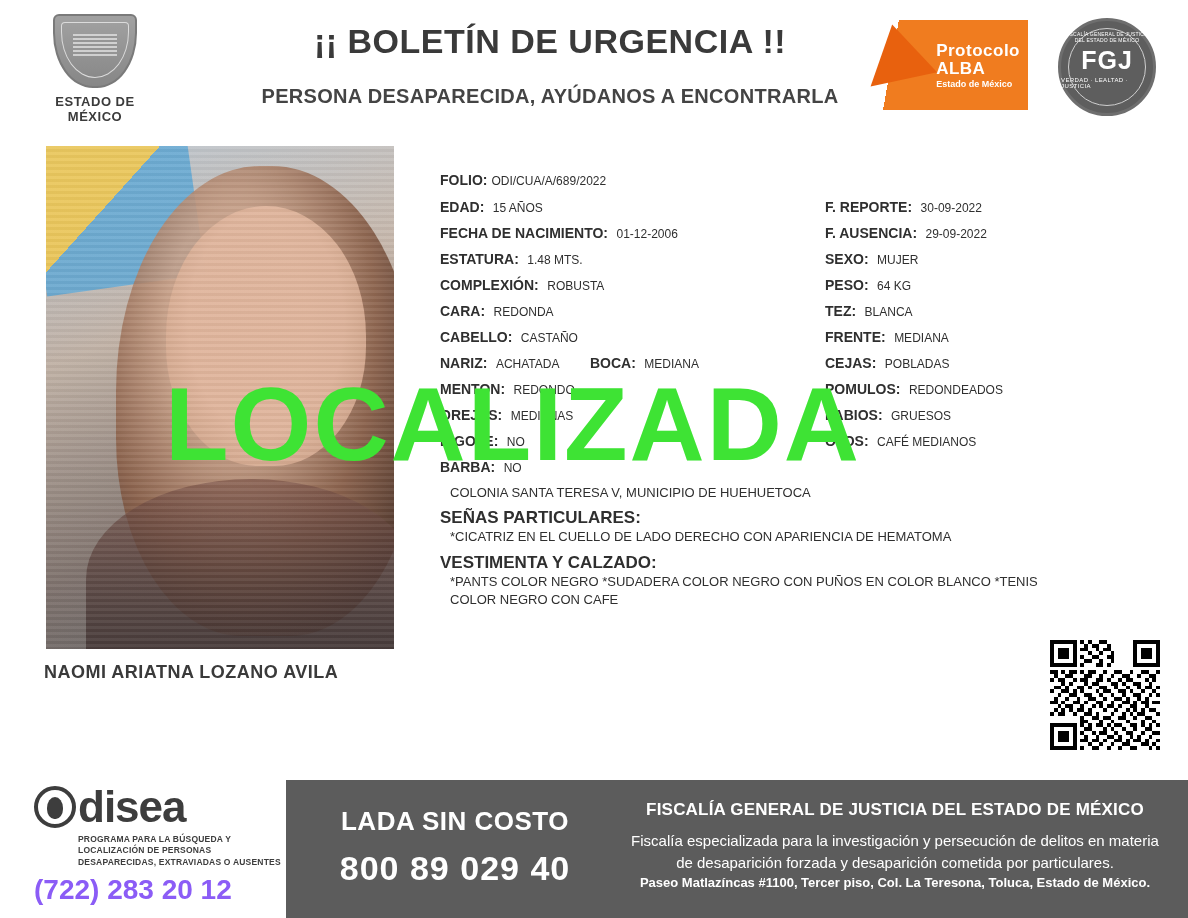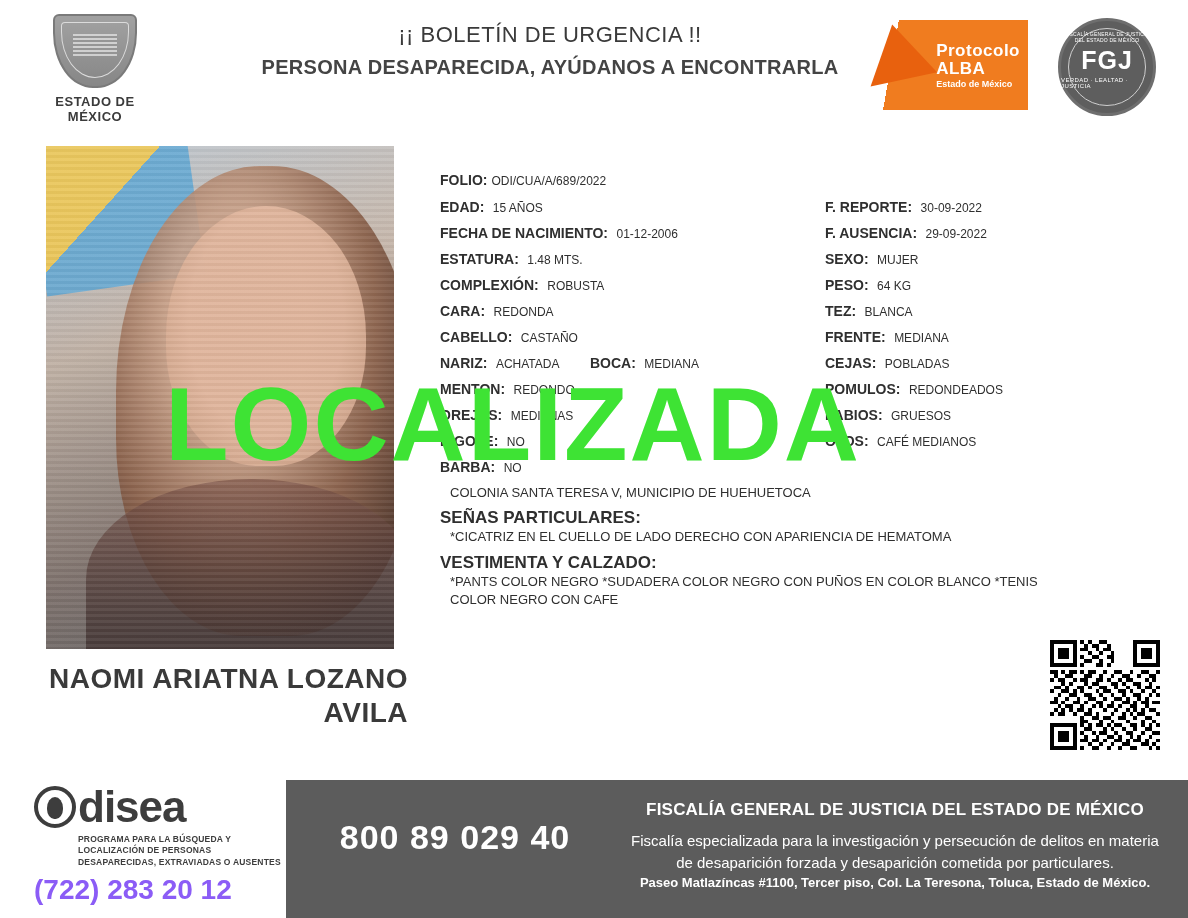--- a/index.html
+++ b/index.html
@@ -50,23 +50,23 @@
     margin-top: 6px;
     font-size: 13px; font-weight: bold; letter-spacing: .5px;
     color: #3b3b3b;
   }
   .title-wrap {
     position: absolute;
     left: 190px; top: 22px; width: 720px;
     text-align: center;
   }
   .title-main {
-    font-size: 22px; font-weight: normal; letter-spacing: .5px;
+    font-size: 34px; font-weight: bold; letter-spacing: .5px;
     color: #3a3a3a;
-    margin: 0 0 8px 0;
+    margin: 0 0 24px 0;
     font-family: "Liberation Sans", sans-serif;
   }
   .title-sub {
     font-size: 20px; font-weight: bold; letter-spacing: .3px;
     color: #444;
   }
   .protocolo {
     position: absolute; right: 160px; top: 20px;
     width: 170px; height: 90px;
   }
@@ -141,24 +141,24 @@
     background: linear-gradient(180deg, rgba(120,80,70,.6), rgba(60,50,50,.9));
     border-radius: 50% 50% 0 0;
   }
   .photo .ph-scan {
     position:absolute; inset:0;
     background: repeating-linear-gradient(180deg, rgba(255,255,255,.06) 0 3px, rgba(0,0,0,.03) 3px 6px);
   }
 
   .person-name {
     position: absolute;
-    left: 36px; top: 662px;
+    left: 44px; top: 662px;
     width: 372px;
-    text-align: right;
-    font-size: 28px; font-weight: bold;
+    text-align: left;
+    font-size: 18px; font-weight: bold;
     letter-spacing: .5px;
     color: #3a3a3a;
     line-height: 1.2;
   }
 
   
   .details { position: absolute; left: 440px; top: 140px; width: 700px; }
   .row { display: flex; align-items: baseline; margin-bottom: 8px; }
   .col-left { width: 385px; }
   .col-right { width: 300px; }
@@ -645,20 +645,21 @@
     <div class="disea-logo">
       <span class="disea-mark"></span>
       <span>disea</span>
     </div>
     <div class="disea-sub">PROGRAMA PARA LA BÚSQUEDA Y LOCALIZACIÓN DE PERSONAS DESAPARECIDAS, EXTRAVIADAS O AUSENTES</div>
     <div class="disea-phone">(722) 283 20 12</div>
   </div>
 
   <div class="footer-bar">
     <div class="lada">
+      <div class="lada-t">LADA SIN COSTO</div>
       <div class="lada-n">800 89 029 40</div>
     </div>
     <div class="fiscalia">
       <div class="fis-t">FISCALÍA GENERAL DE JUSTICIA DEL ESTADO DE MÉXICO</div>
       <div class="fis-d">Fiscalía especializada para la investigación y persecución de delitos en materia de desaparición forzada y desaparición cometida por particulares.</div>
       <div class="fis-a">Paseo Matlazíncas #1100, Tercer piso, Col. La Teresona, Toluca, Estado de México.</div>
     </div>
   </div>
 </div>
 

